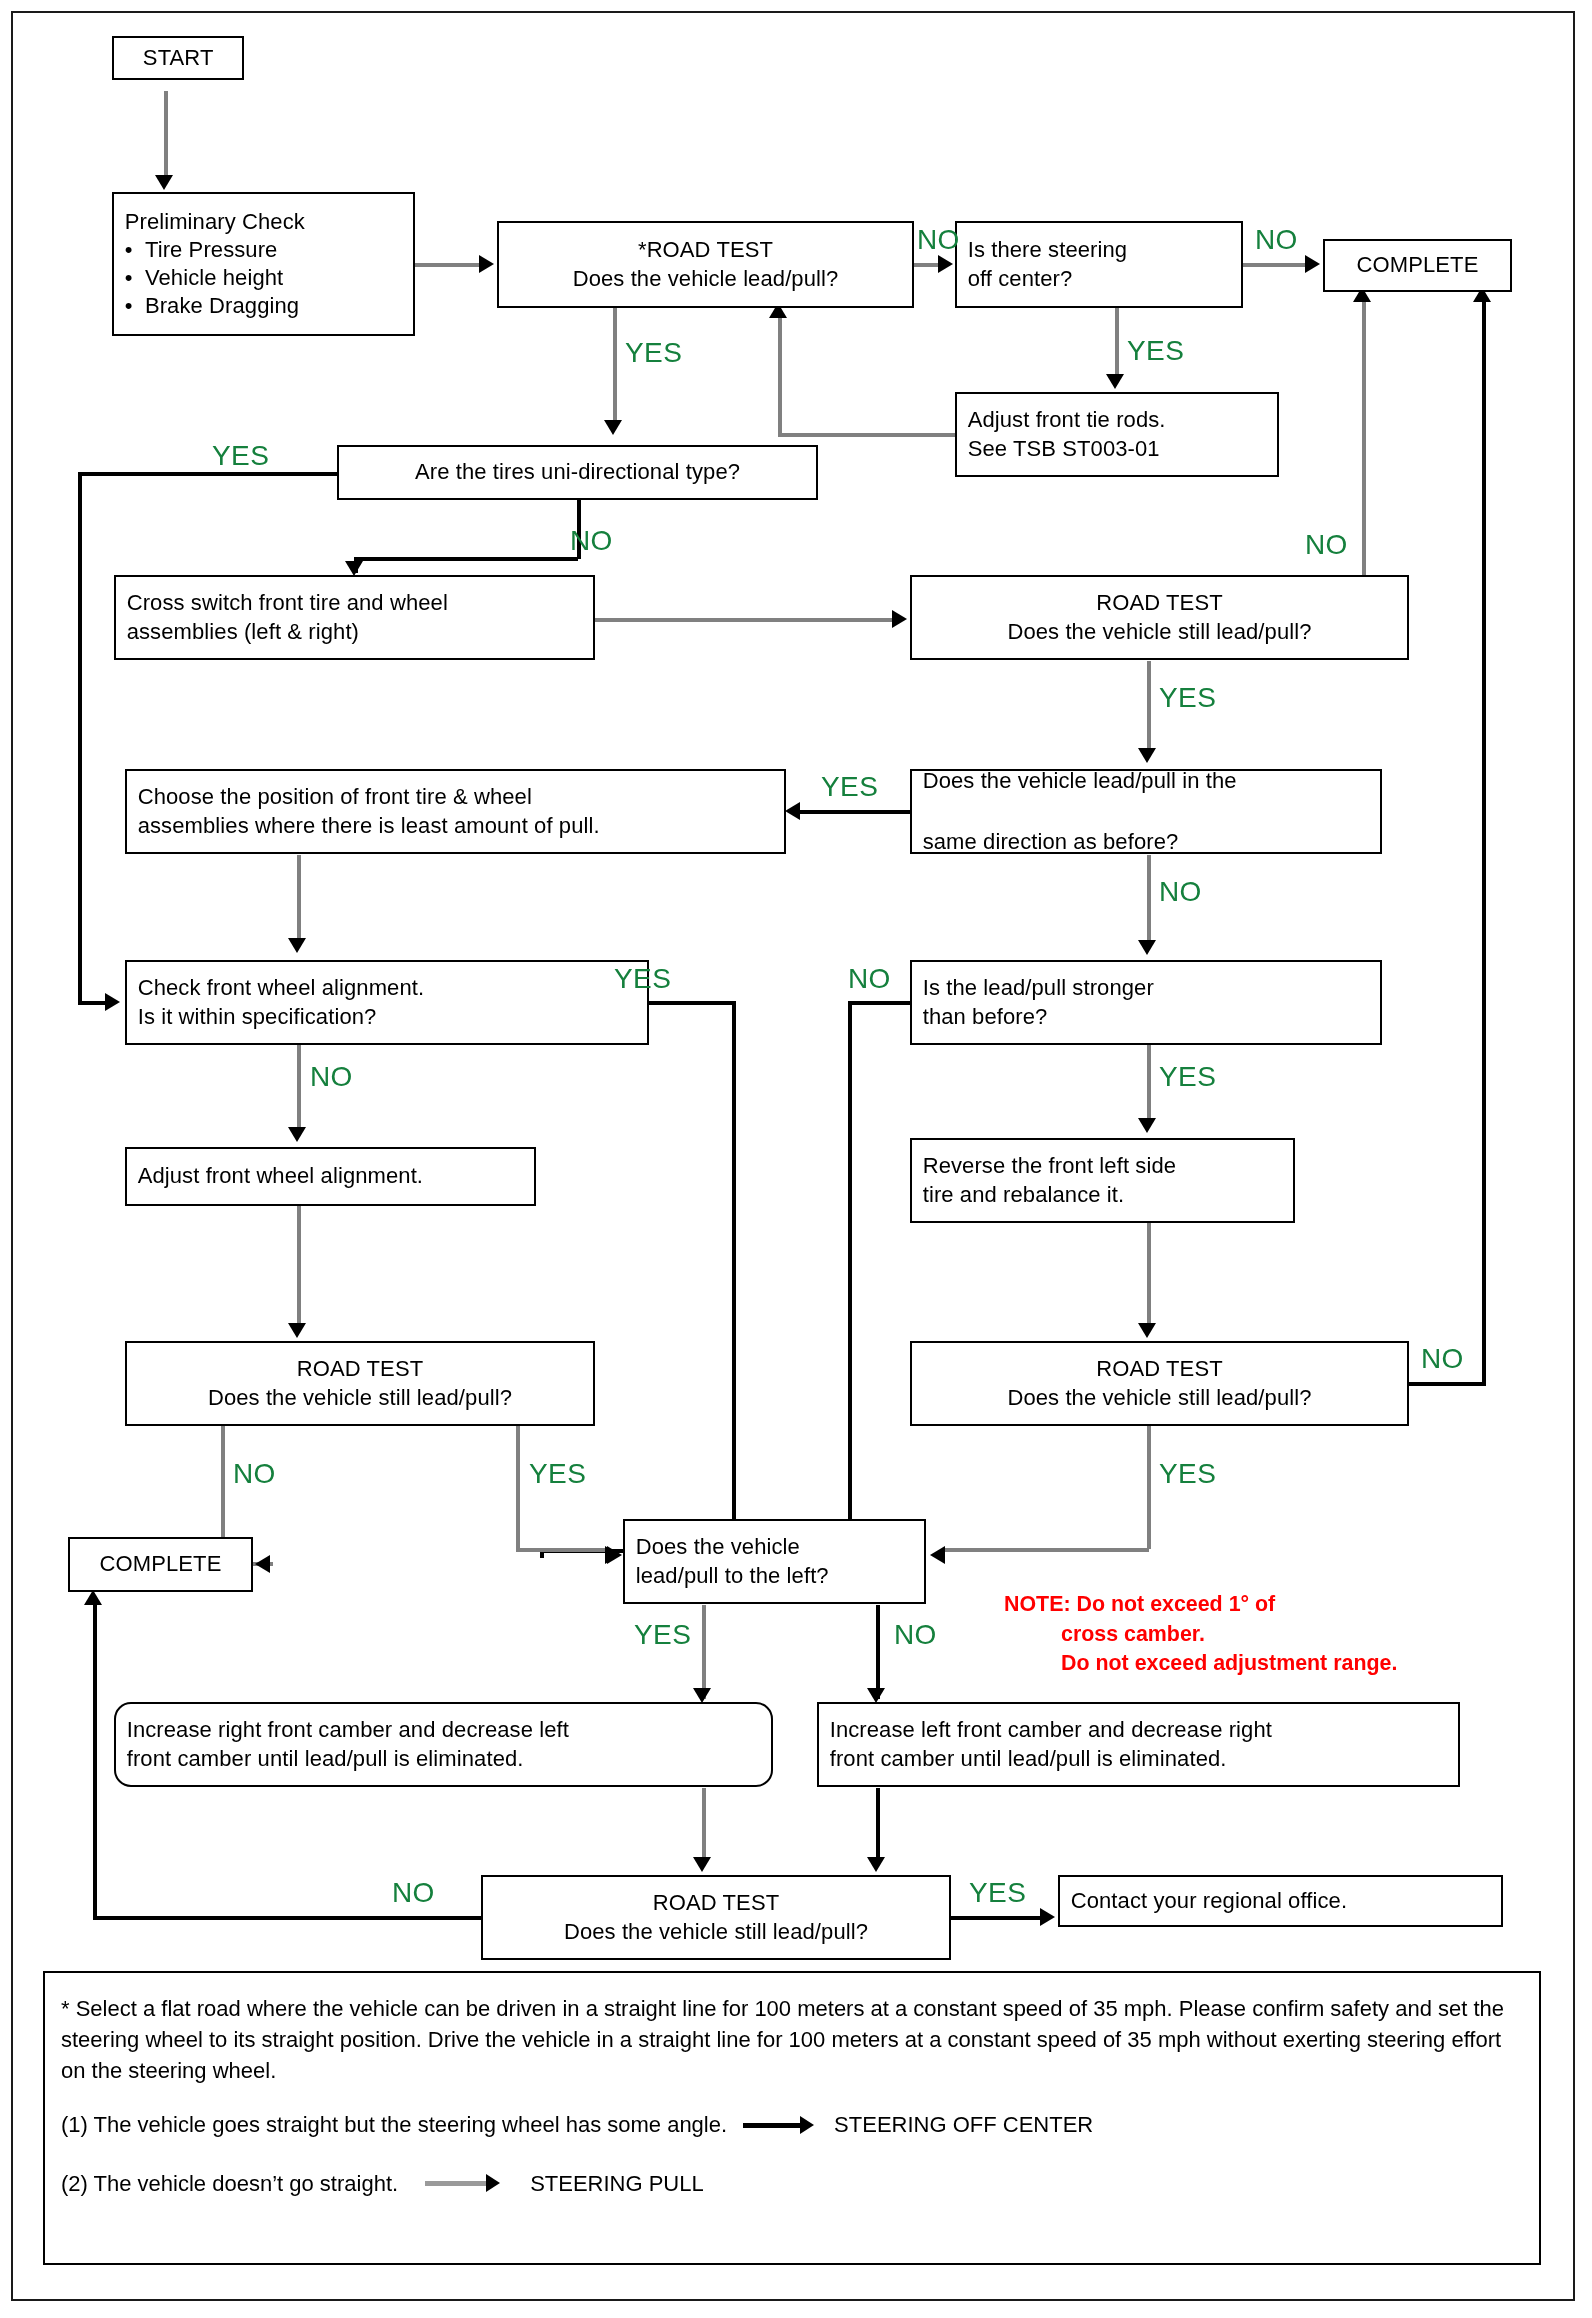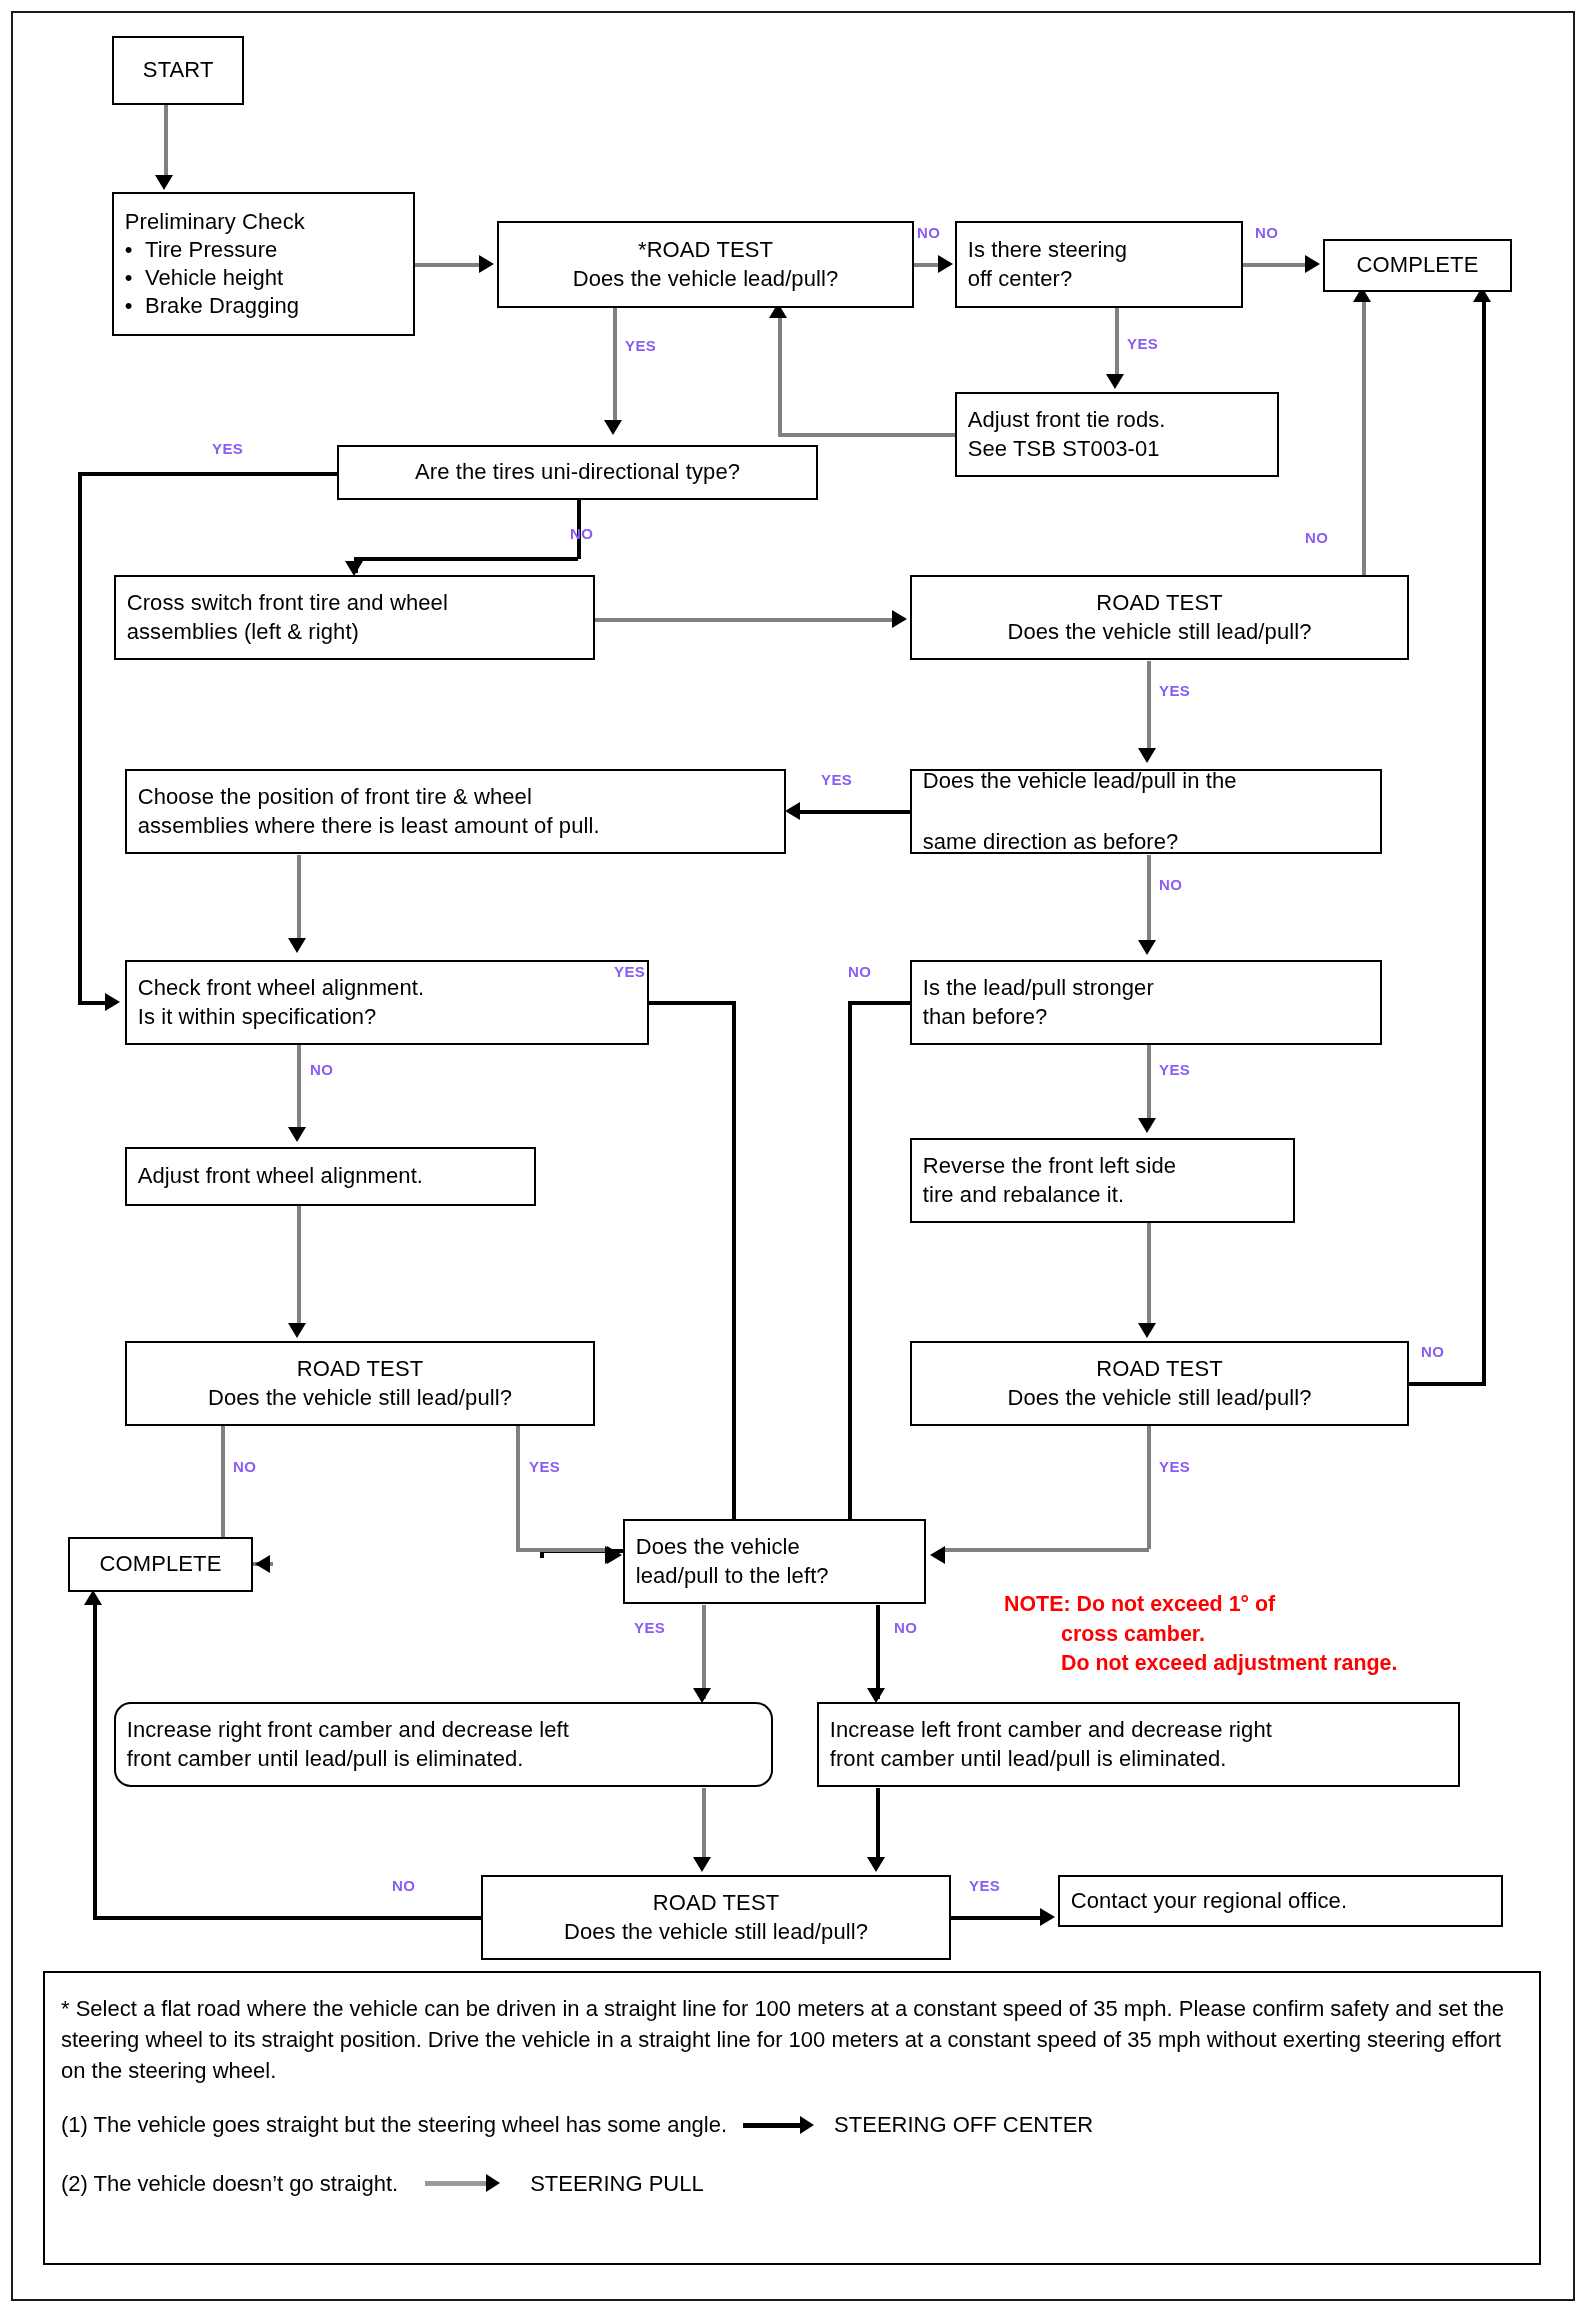--- a/index.html
+++ b/index.html
@@ -37,23 +37,23 @@
   }
   .node.center{align-items:center;text-align:center;}
   .node.left{align-items:flex-start;text-align:left;}
   .node .ln{display:block;white-space:nowrap;}
   .node .bullet{display:block;white-space:nowrap;padding-left:12.5px;text-indent:-12.5px;}
   .node .bullet::before{content:"\2022\00a0\00a0";}
 
   
   .elabel{
     position:absolute;
-    font-size:15px;
-    font-weight:bold;
-    color:#8b5cf6;
+    font-size:28px;
+    font-weight:normal;
+    color:#15803d;
     letter-spacing:0.4px;
     white-space:nowrap;
     z-index:7;
   }
   .note{
     position:absolute;
     font-size:21.4px;
     font-weight:bold;
     color:#ff0000;
     line-height:1.38;
@@ -96,21 +96,21 @@
   .fn-arrow .shaft{position:absolute;top:8px;left:0;height:4.5px;background:#000;}
   .fn-arrow .shaft.gray{background:#9a9a9a;}
   .fn-arrow .head{position:absolute;top:0.9px;width:0;height:0;border-top:9px solid transparent;border-bottom:9px solid transparent;border-left:14.2px solid #000;}
 </style>
 </head>
 <body>
 
 <div id="page">
   <div id="frame"></div>
 
-  <div class="node center" style="left:112px; top:36px; width:132px; height:69px;padding-left:11px;">
+  <div class="node center" style="left:112px; top:36px; width:132px; height:44px;padding-left:11px;">
     <span class="ln">START</span>
   </div>
 
   <div class="node left" style="left:112px; top:192px; width:303px; height:144px;">
     <span class="ln">Preliminary Check</span>
     <span class="bullet">Tire Pressure</span>
     <span class="bullet">Vehicle height</span>
     <span class="bullet">Brake Dragging</span>
   </div>
 

